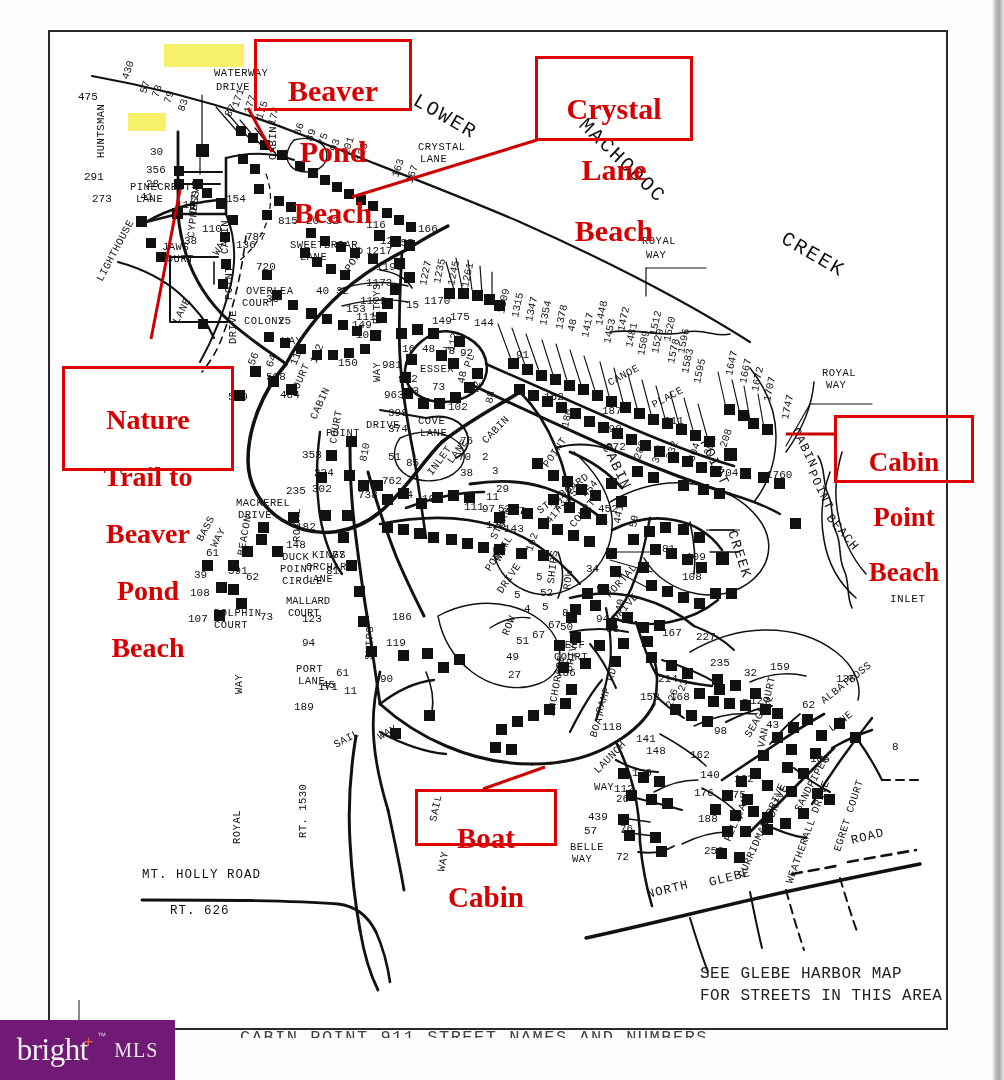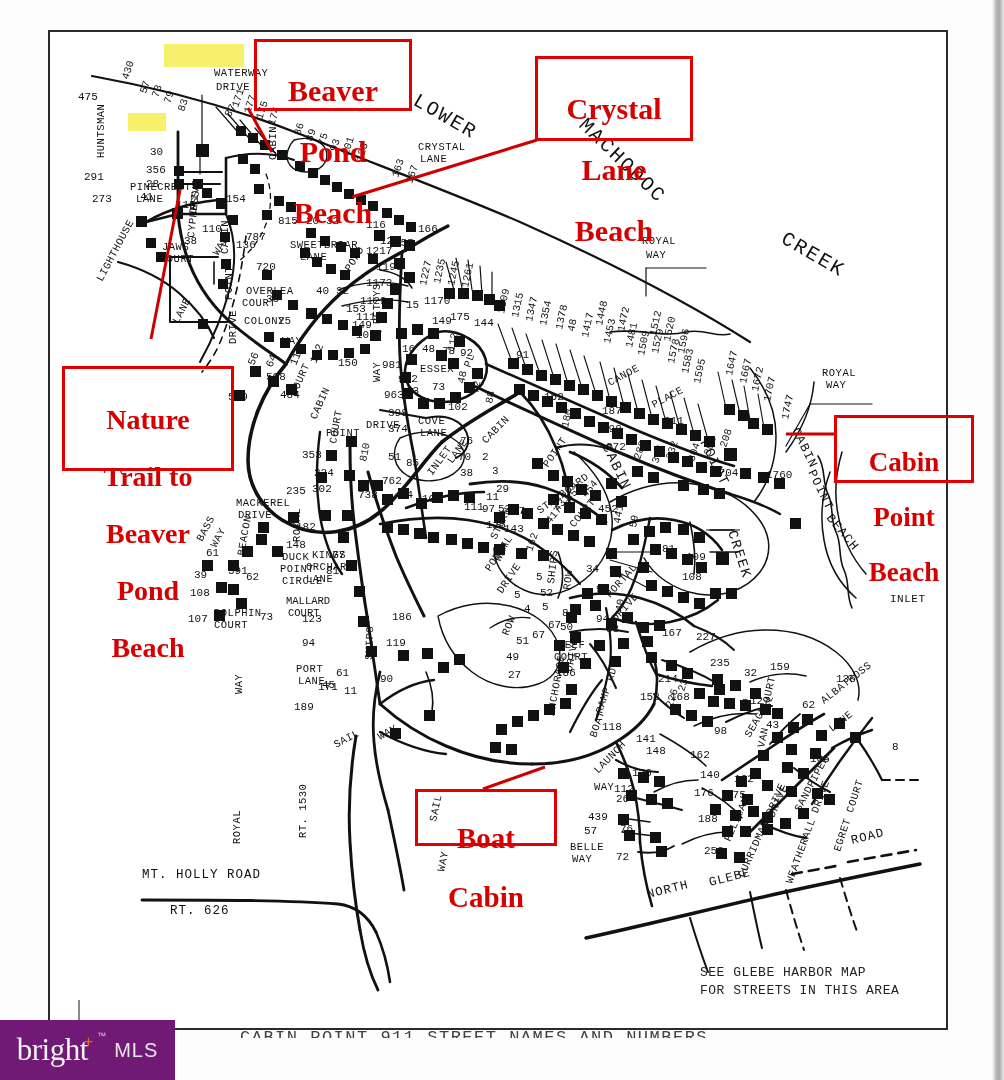--- a/index.html
+++ b/index.html
@@ -51,33 +51,33 @@
     background: #701a75;
     display:flex; align-items:center; justify-content:center;
   }
   #wm .bright {
     color:#f2f2f2; font-family:"Liberation Serif", serif; font-size:31px;
     letter-spacing:-0.5px; position:relative; font-weight:400;
   }
   #wm .spark { color:#e8663c; font-size:16px; position:relative; top:-8px; left:-4px;}
   #wm .tm { color:#d8d8d8; font-size:9px; position:relative; top:-14px; }
   #wm .mls {
-    color:#e6e6e6; font-family:Liberation Sans, sans-serif; font-size:20px;
+    color:#e6e6e6; font-family:Liberation Serif, serif; font-size:20px;
     letter-spacing:1px; margin-left:8px;
   }
   #wm-stem { position:absolute; left:78px; top:1000px; width:2px; height:22px; background:#8a8a8a; }
   .bottom-title {
     position:absolute; left:240px; top:1028px;
     font-family:"Liberation Mono", monospace; font-size:17px; letter-spacing:1.5px;
     color:#404040; white-space:nowrap;
     clip-path: inset(0 0 48% 0);
   }
   .note-block {
     position:absolute; font-family:"Liberation Mono", monospace;
-    font-size:13px; color:#222; letter-spacing:0.5px; line-height:1.35;
+    font-size:16px; color:#222; letter-spacing:0.5px; line-height:1.35;
     white-space:pre-line;
   }
   
   text { font-family:"Liberation Mono", monospace; fill:#111; }
 </style>
 </head>
 <body>
 
 <div id="stage">
 

